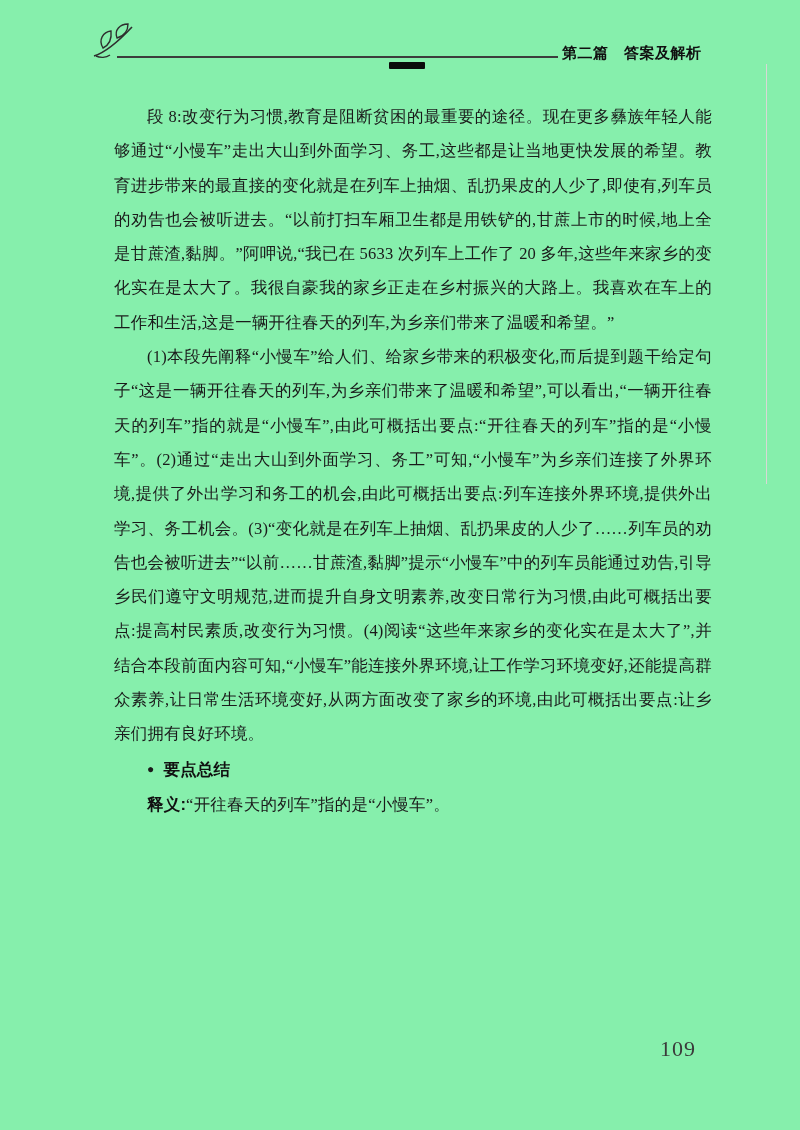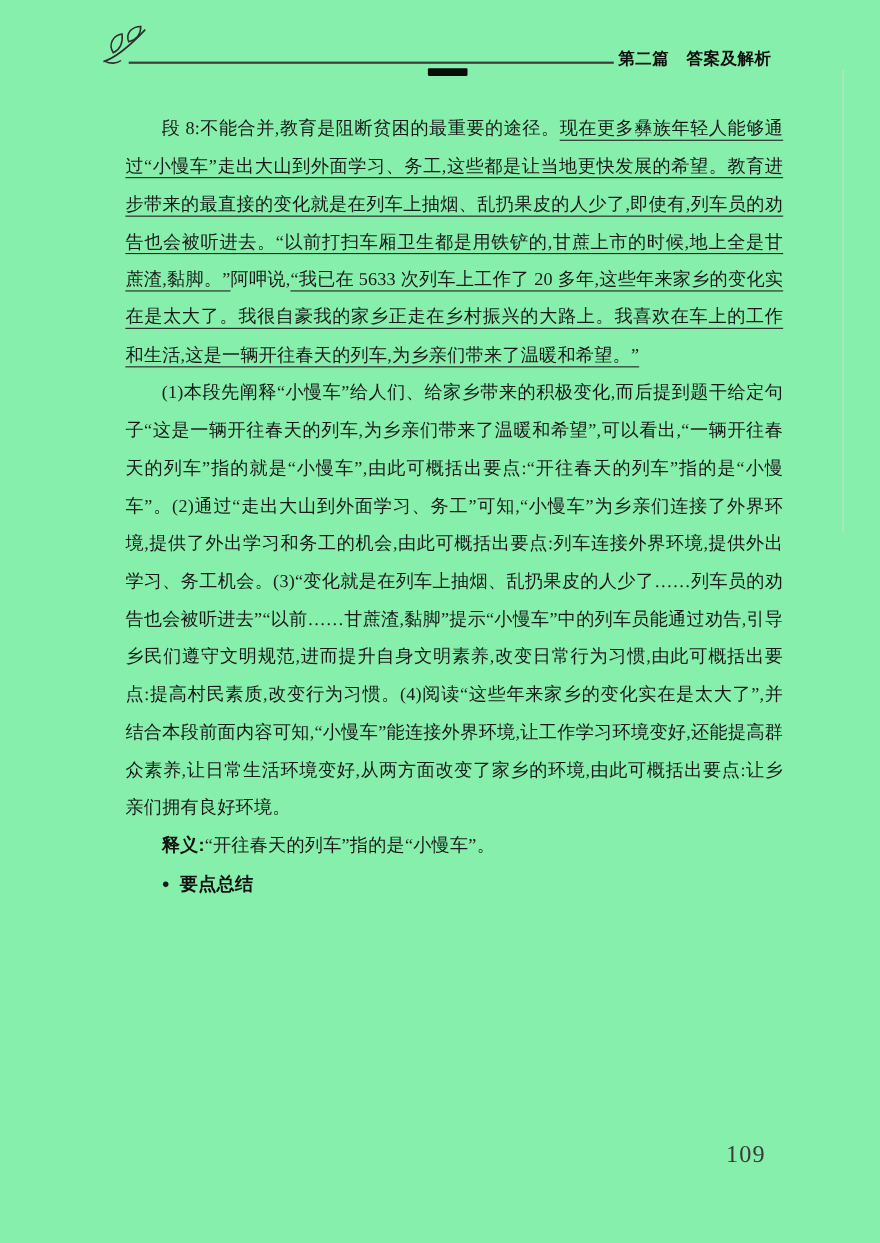--- a/index.html
+++ b/index.html
@@ -38,21 +38,20 @@
   }
   
   .body-text {
     position: absolute; left: 114px; top: 100px; width: 598px;
     font-size: 16.5px; line-height: 34.3px;
     text-align: justify; letter-spacing: 0.2px;
     color: #1a1a1a;
   }
   .body-text p { margin: 0; text-indent: 2em; }
   .u {
-    text-decoration: underline;
     text-decoration-thickness: 1px;
     text-decoration-color: #222;
     text-underline-offset: 5px;
     margin-top: 40px;
   }
   .hei { font-family: "Liberation Sans", sans-serif; font-weight: 700; color: #111; }
   .bullet { font-size: 12px; vertical-align: 2px; margin-right: 9px; }
   
   .page-number {
     position: absolute; left: 660px; top: 1036px;
@@ -74,32 +73,32 @@
     </svg>
   </span>
   <div class="header-rule"></div>
   <span class="ink-mark"></span>
   <span class="header-title">第二篇　答案及解析</span>
   <div class="scan-edge"></div>
 
   <main class="body-text">
 
     <p>
-      <span class="seg">段 8:不能合并,教育是阻断贫困的最重要的途径。</span><span class="seg u">现在更多彝族年轻人能够通过“小慢车”走出大山到外面学习、务工,这些都是让当地更快发展的希望。教育进步带来的最直接的变化就是在列车上抽烟、乱扔果皮的人少了,即使有,列车员的劝告也会被听进去。“以前打扫车厢卫生都是用铁铲的,甘蔗上市的时候,地上全是甘蔗渣,黏脚。”</span><span class="seg">阿呷说,</span><span class="seg u">“我已在 5633 次列车上工作了 20 多年,这些年来家乡的变化实在是太大了。我很自豪我的家乡正走在乡村振兴的大路上。我喜欢在车上的工作和生活,这是一辆开往春天的列车,为乡亲们带来了温暖和希望。”</span>
+      <span class="seg">段 8:改变行为习惯,教育是阻断贫困的最重要的途径。</span><span class="seg u">现在更多彝族年轻人能够通过“小慢车”走出大山到外面学习、务工,这些都是让当地更快发展的希望。教育进步带来的最直接的变化就是在列车上抽烟、乱扔果皮的人少了,即使有,列车员的劝告也会被听进去。“以前打扫车厢卫生都是用铁铲的,甘蔗上市的时候,地上全是甘蔗渣,黏脚。”</span><span class="seg">阿呷说,</span><span class="seg u">“我已在 5633 次列车上工作了 20 多年,这些年来家乡的变化实在是太大了。我很自豪我的家乡正走在乡村振兴的大路上。我喜欢在车上的工作和生活,这是一辆开往春天的列车,为乡亲们带来了温暖和希望。”</span>
     </p>
 
     <p>(1)本段先阐释“小慢车”给人们、给家乡带来的积极变化,而后提到题干给定句子“这是一辆开往春天的列车,为乡亲们带来了温暖和希望”,可以看出,“一辆开往春天的列车”指的就是“小慢车”,由此可概括出要点:“开往春天的列车”指的是“小慢车”。(2)通过“走出大山到外面学习、务工”可知,“小慢车”为乡亲们连接了外界环境,提供了外出学习和务工的机会,由此可概括出要点:列车连接外界环境,提供外出学习、务工机会。(3)“变化就是在列车上抽烟、乱扔果皮的人少了……列车员的劝告也会被听进去”“以前……甘蔗渣,黏脚”提示“小慢车”中的列车员能通过劝告,引导乡民们遵守文明规范,进而提升自身文明素养,改变日常行为习惯,由此可概括出要点:提高村民素质,改变行为习惯。(4)阅读“这些年来家乡的变化实在是太大了”,并结合本段前面内容可知,“小慢车”能连接外界环境,让工作学习环境变好,还能提高群众素养,让日常生活环境变好,从两方面改变了家乡的环境,由此可概括出要点:让乡亲们拥有良好环境。</p>
 
 
 
     <p>
-      <span class="hei">释义:</span><span>“开往春天的列车”指的是“小慢车”。</span>
+      <span class="bullet">●</span><span class="hei">要点总结</span>
     </p>
 
     <p>
-      <span class="bullet">●</span><span class="hei">要点总结</span>
+      <span class="hei">释义:</span><span>“开往春天的列车”指的是“小慢车”。</span>
     </p>
 
   </main>
 
   <span class="page-number">109</span>
 
 </div>
 
 </body></html>

